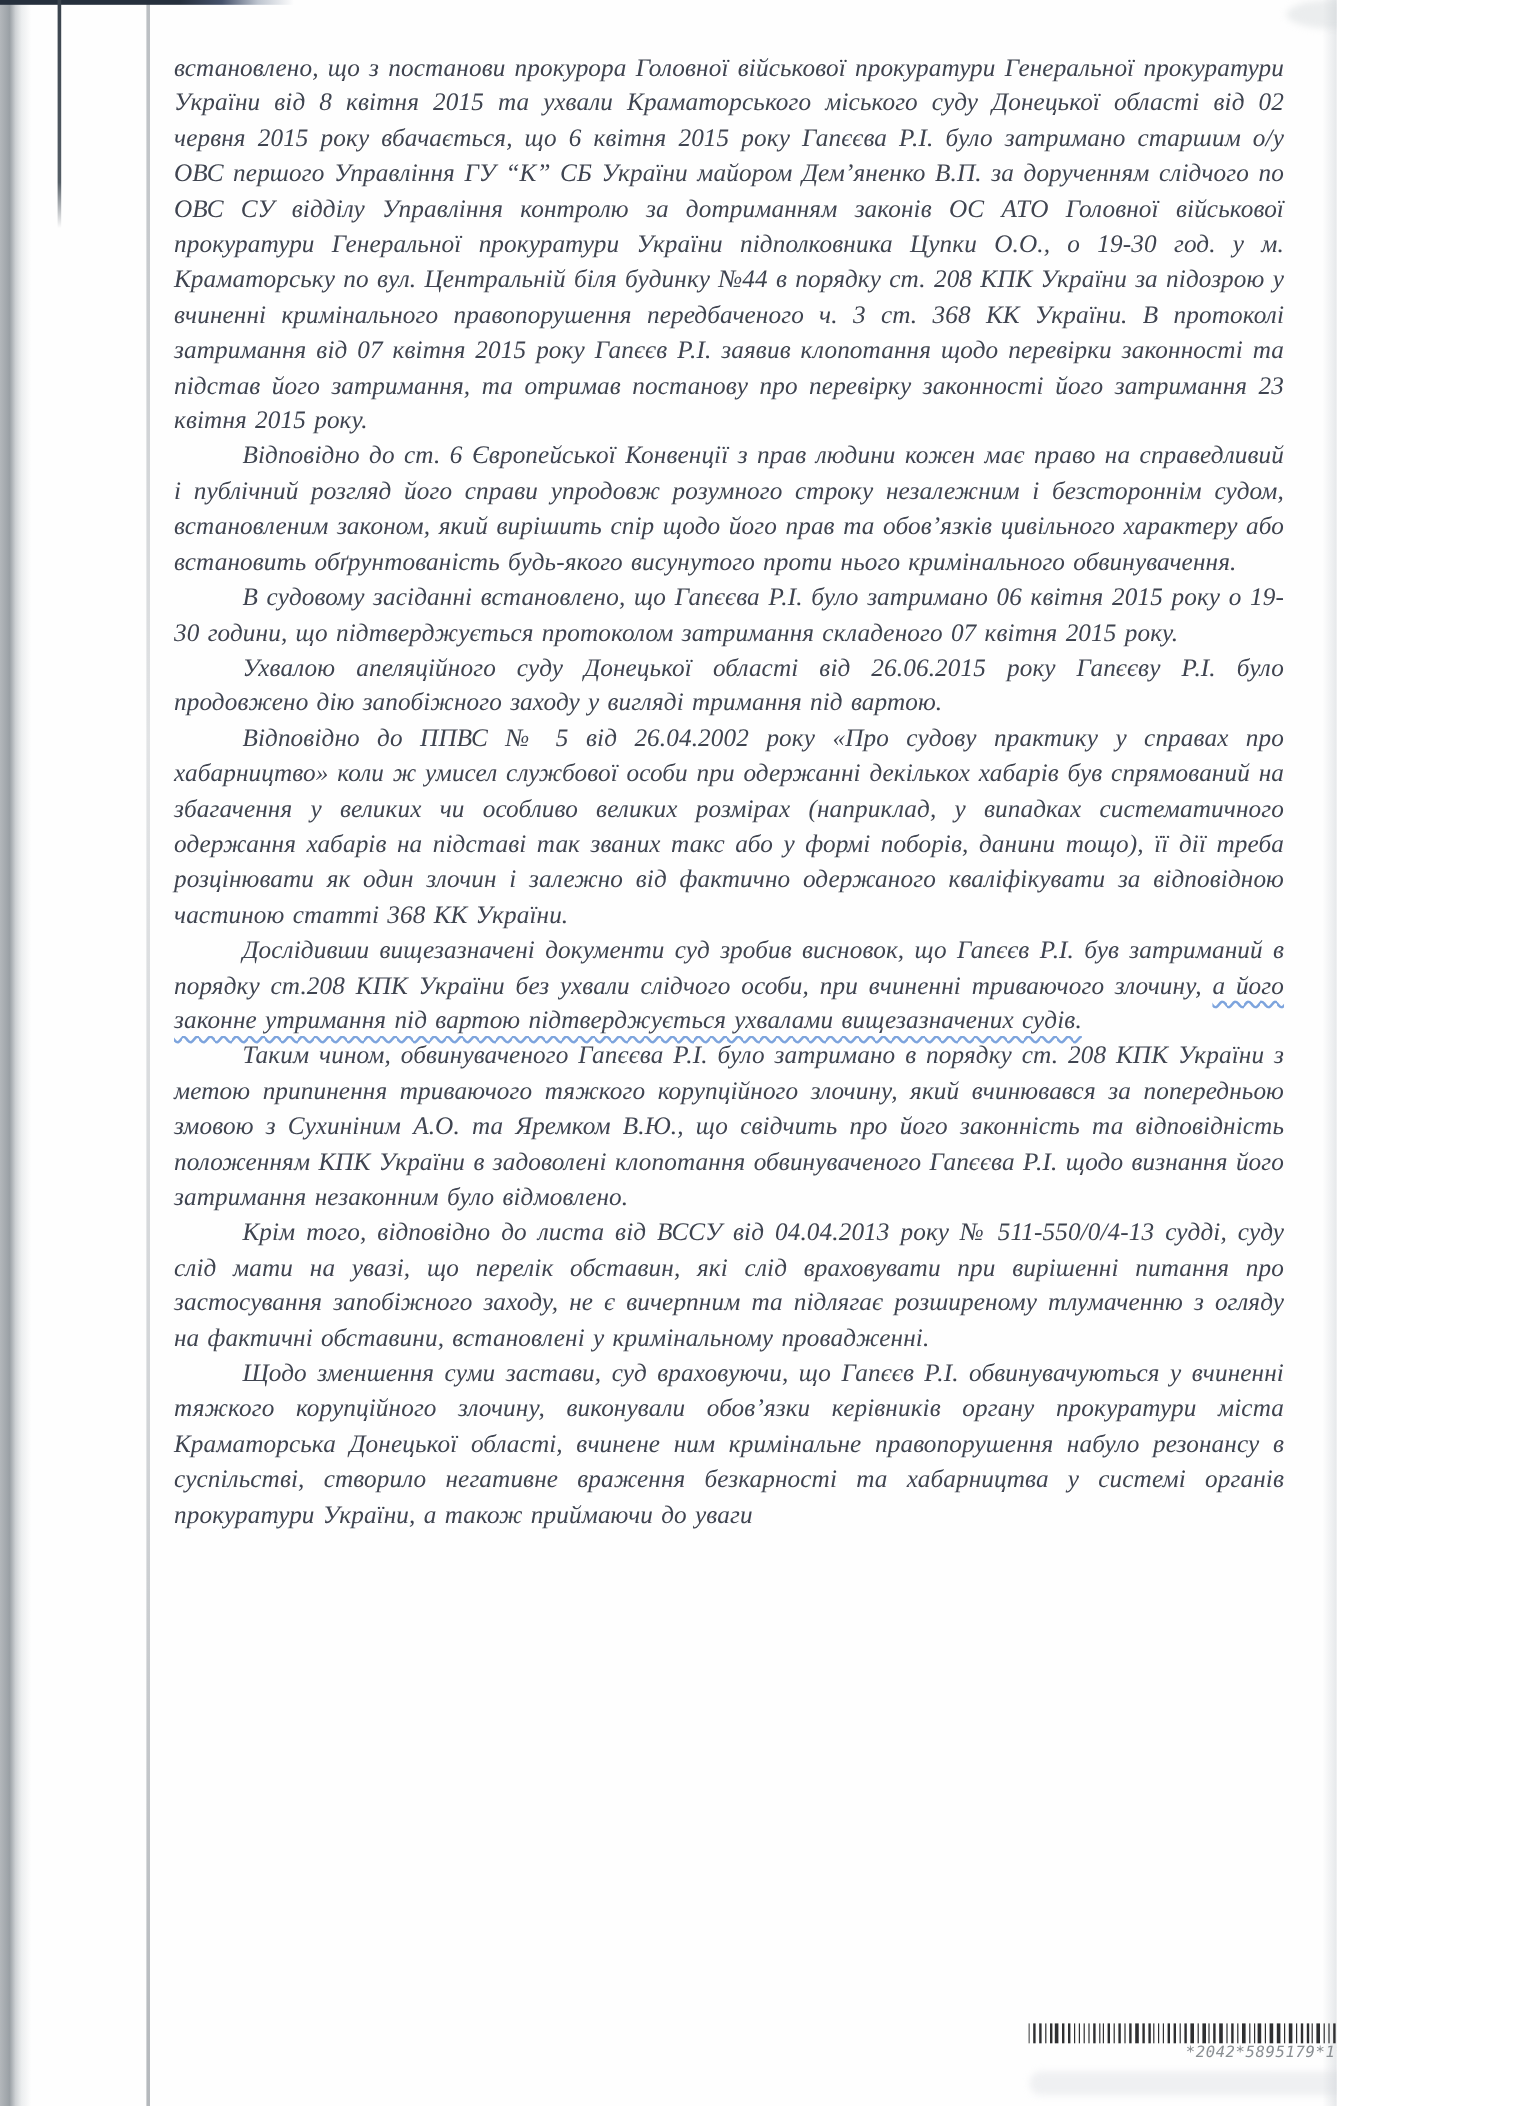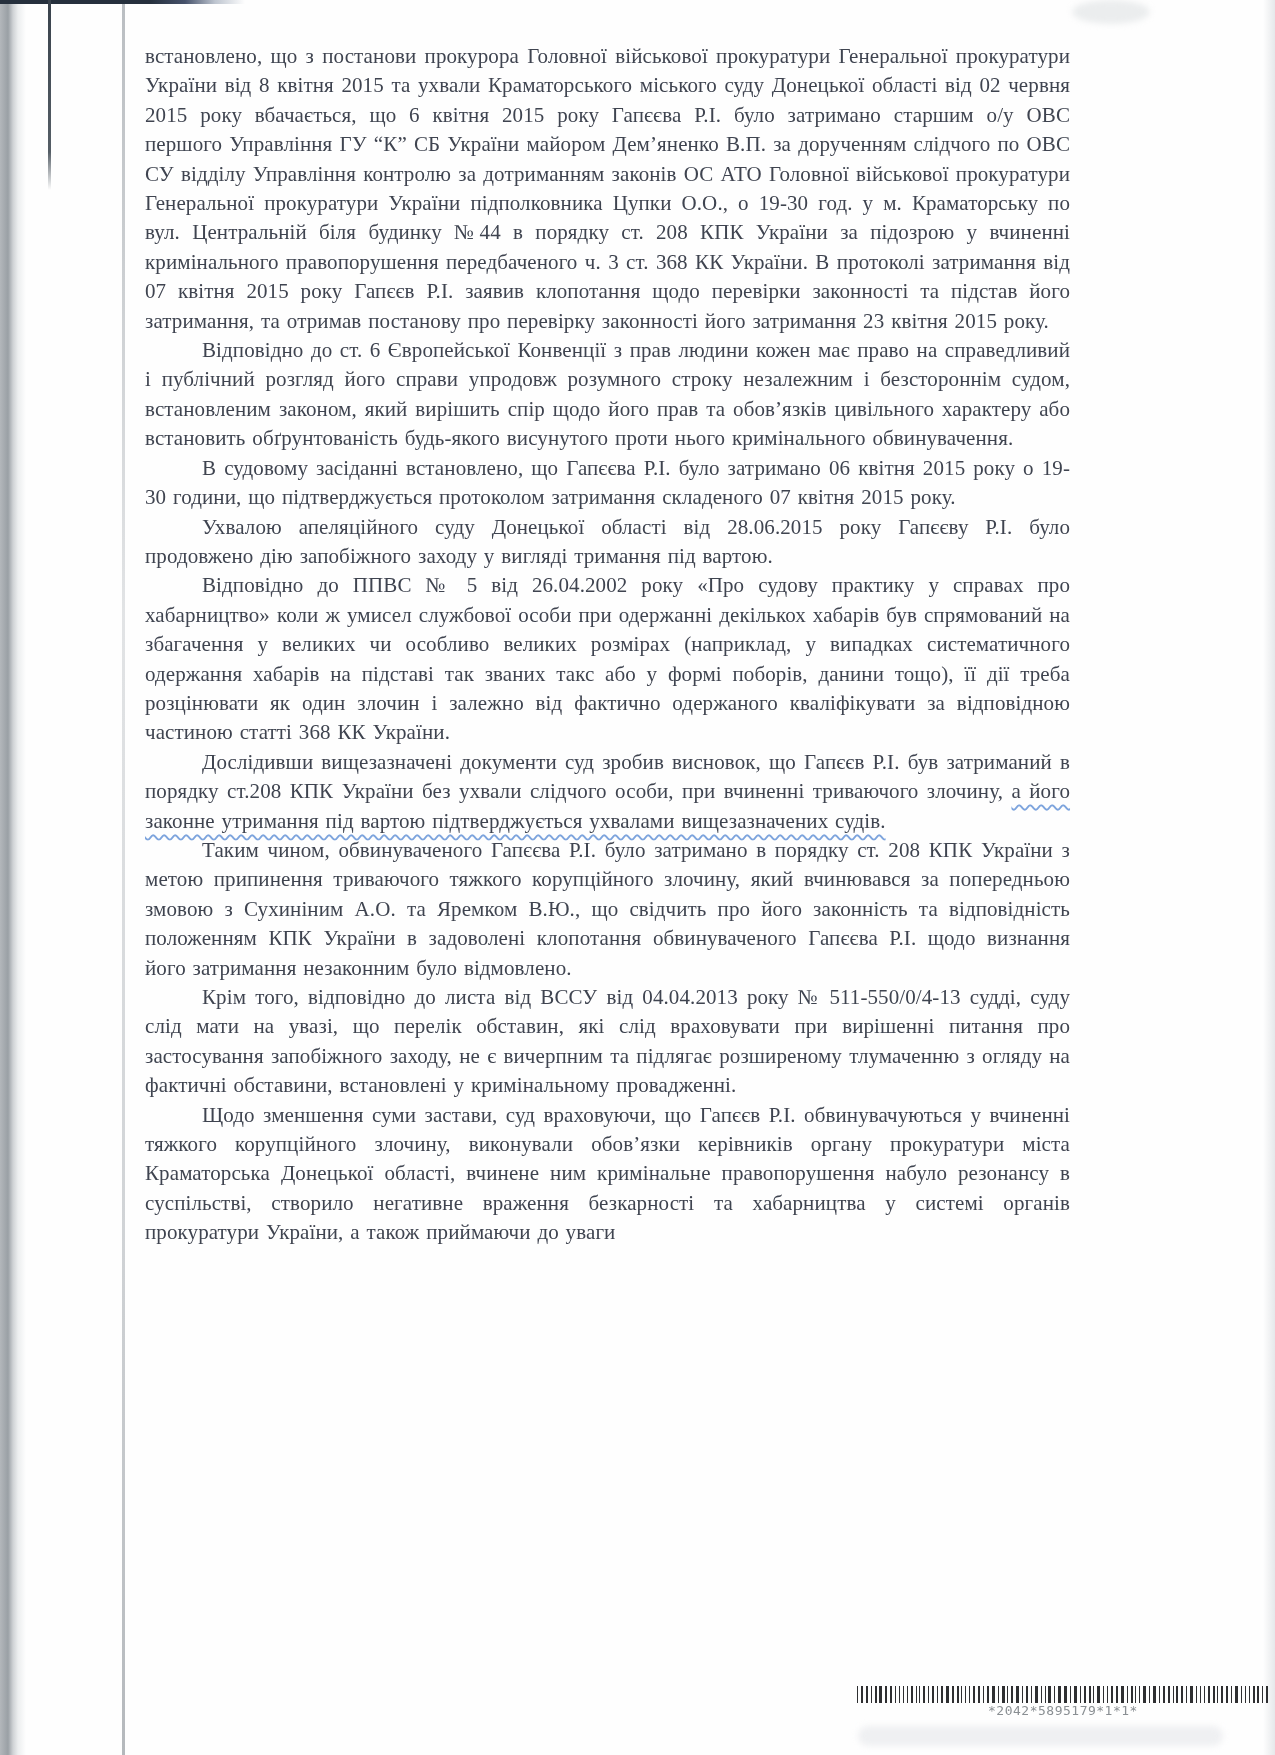--- a/index.html
+++ b/index.html
@@ -3,25 +3,26 @@
 <meta charset="utf-8">
 <title>Scanned court decision page</title>
 <style>
   html, body {
     margin: 0;
     padding: 0;
     background: #ffffff;
   }
   .page {
     position: relative;
-    width: 1275px;
+    width: 1114px;
     height: 1755px;
     background: #fefefe;
     overflow: hidden;
     font-family: "Liberation Serif", "DejaVu Serif", serif;
+    font-style: italic;
   }
   
   .left-edge-shadow {
     position: absolute;
     left: 0; top: 0;
     width: 26px; height: 100%;
     background: linear-gradient(to right,
       #b3b7bb 0px, #9aa0a5 8px, #cfd2d5 13px,
       #eceeef 18px, rgba(255,255,255,0) 26px);
   }
@@ -132,21 +133,21 @@
   <div class="crease-line"></div>
   <div class="top-edge-mark"></div>
   <div class="corner-line"></div>
   <div class="right-edge-shade"></div>
   <div class="smudge-top-right"></div>
 
   <div class="text-block">
       <p class="para no-indent"><span>встановлено, що з постанови прокурора Головної військової прокуратури Генеральної прокуратури України від 8 квітня 2015 та ухвали Краматорського міського суду Донецької області від 02 червня 2015 року вбачається, що 6 квітня 2015 року Гапєєва Р.І. було затримано старшим о/у ОВС першого Управління ГУ “К” СБ України майором Дем’яненко В.П. за дорученням слідчого по ОВС СУ відділу Управління контролю за дотриманням законів ОС АТО Головної військової прокуратури Генеральної прокуратури України підполковника Цупки О.О., о 19-30 год. у м. Краматорську по вул. Центральній біля будинку №44 в порядку ст. 208 КПК України за підозрою у вчиненні кримінального правопорушення передбаченого ч. 3 ст. 368 КК України. В протоколі затримання від 07 квітня 2015 року Гапєєв Р.І. заявив клопотання щодо перевірки законності та підстав його затримання, та отримав постанову про перевірку законності його затримання 23 квітня 2015 року.</span></p>
       <p class="para"><span>Відповідно до ст. 6 Європейської Конвенції з прав людини кожен має право на справедливий і публічний розгляд його справи упродовж розумного строку незалежним і безстороннім судом, встановленим законом, який вирішить спір щодо його прав та обов’язків цивільного характеру або встановить обґрунтованість будь-якого висунутого проти нього кримінального обвинувачення.</span></p>
       <p class="para"><span>В судовому засіданні встановлено, що Гапєєва Р.І. було затримано 06 квітня 2015 року о 19-30 години, що підтверджується протоколом затримання складеного 07 квітня 2015 року.</span></p>
-      <p class="para"><span>Ухвалою апеляційного суду Донецької області від 28.06.2015 року Гапєєву Р.І. було продовжено дію запобіжного заходу у вигляді тримання під вартою.</span></p>
+      <p class="para"><span>Ухвалою апеляційного суду Донецької області від 26.06.2015 року Гапєєву Р.І. було продовжено дію запобіжного заходу у вигляді тримання під вартою.</span></p>
       <p class="para"><span>Відповідно до ППВС № 5 від 26.04.2002 року «Про судову практику у справах про хабарництво» коли ж умисел службової особи при одержанні декількох хабарів був спрямований на збагачення у великих чи особливо великих розмірах (наприклад, у випадках систематичного одержання хабарів на підставі так званих такс або у формі поборів, данини тощо), її дії треба розцінювати як один злочин і залежно від фактично одержаного кваліфікувати за відповідною частиною статті 368 КК України.</span></p>
       <p class="para"><span>Дослідивши вищезазначені документи суд зробив висновок, що Гапєєв Р.І. був затриманий в порядку ст.208 КПК України без ухвали слідчого особи, при вчиненні триваючого злочину, </span><span class="pen-underline">а його законне утримання під вартою підтверджується ухвалами вищезазначених судів.</span></p>
       <p class="para"><span>Таким чином, обвинуваченого Гапєєва Р.І. було затримано в порядку ст. 208 КПК України з метою припинення триваючого тяжкого корупційного злочину, який вчинювався за попередньою змовою з Сухиніним А.О. та Яремком В.Ю., що свідчить про його законність та відповідність положенням КПК України в задоволені клопотання обвинуваченого Гапєєва Р.І. щодо визнання його затримання незаконним було відмовлено.</span></p>
       <p class="para"><span>Крім того, відповідно до листа від ВССУ від 04.04.2013 року № 511-550/0/4-13 судді, суду слід мати на увазі, що перелік обставин, які слід враховувати при вирішенні питання про застосування запобіжного заходу, не є вичерпним та підлягає розширеному тлумаченню з огляду на фактичні обставини, встановлені у кримінальному провадженні.</span></p>
       <p class="para"><span>Щодо зменшення суми застави, суд враховуючи, що Гапєєв Р.І. обвинувачуються у вчиненні тяжкого корупційного злочину, виконували обов’язки керівників органу прокуратури міста Краматорська Донецької області, вчинене ним кримінальне правопорушення набуло резонансу в суспільстві, створило негативне враження безкарності та хабарництва у системі органів прокуратури України, а також приймаючи до уваги</span></p>
     </div>
 
   <div class="barcode">
       <span class="bar" style="width: 1px;"></span>
       <span class="bar" style="width: 2px;"></span>

